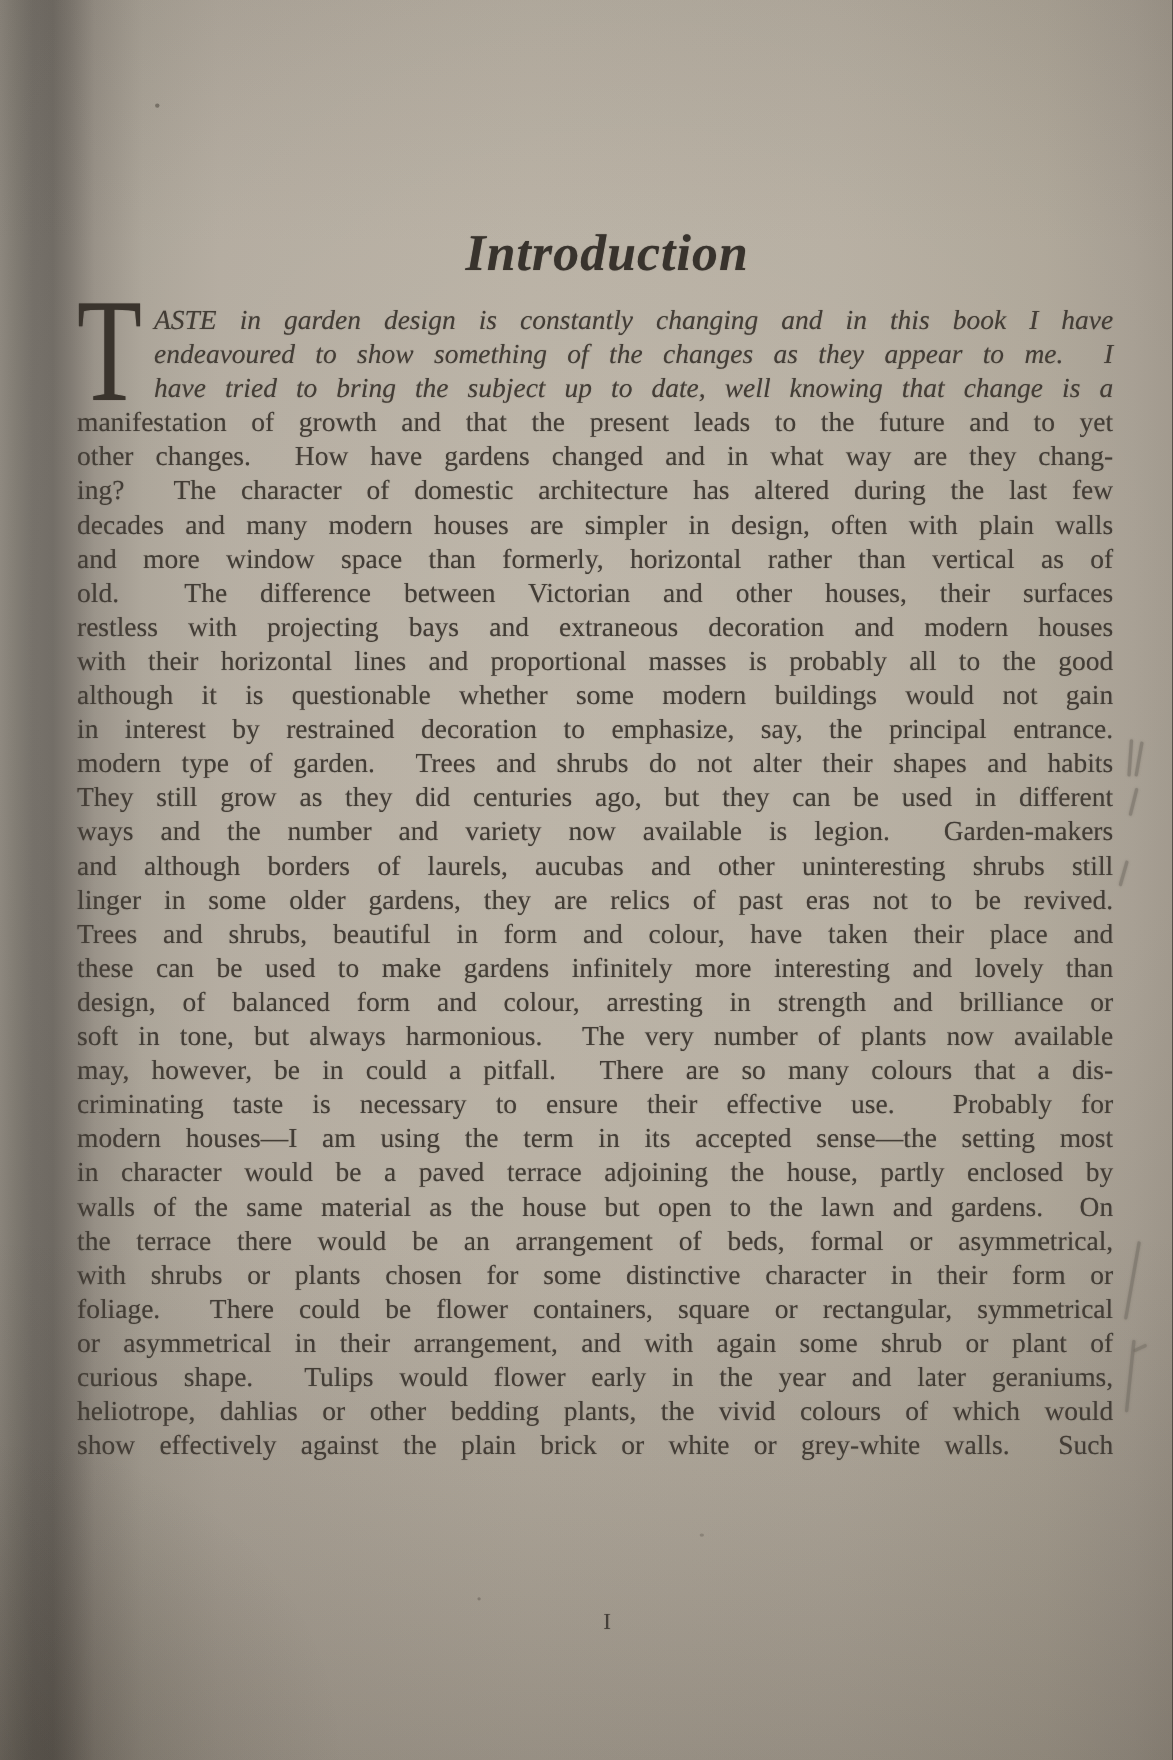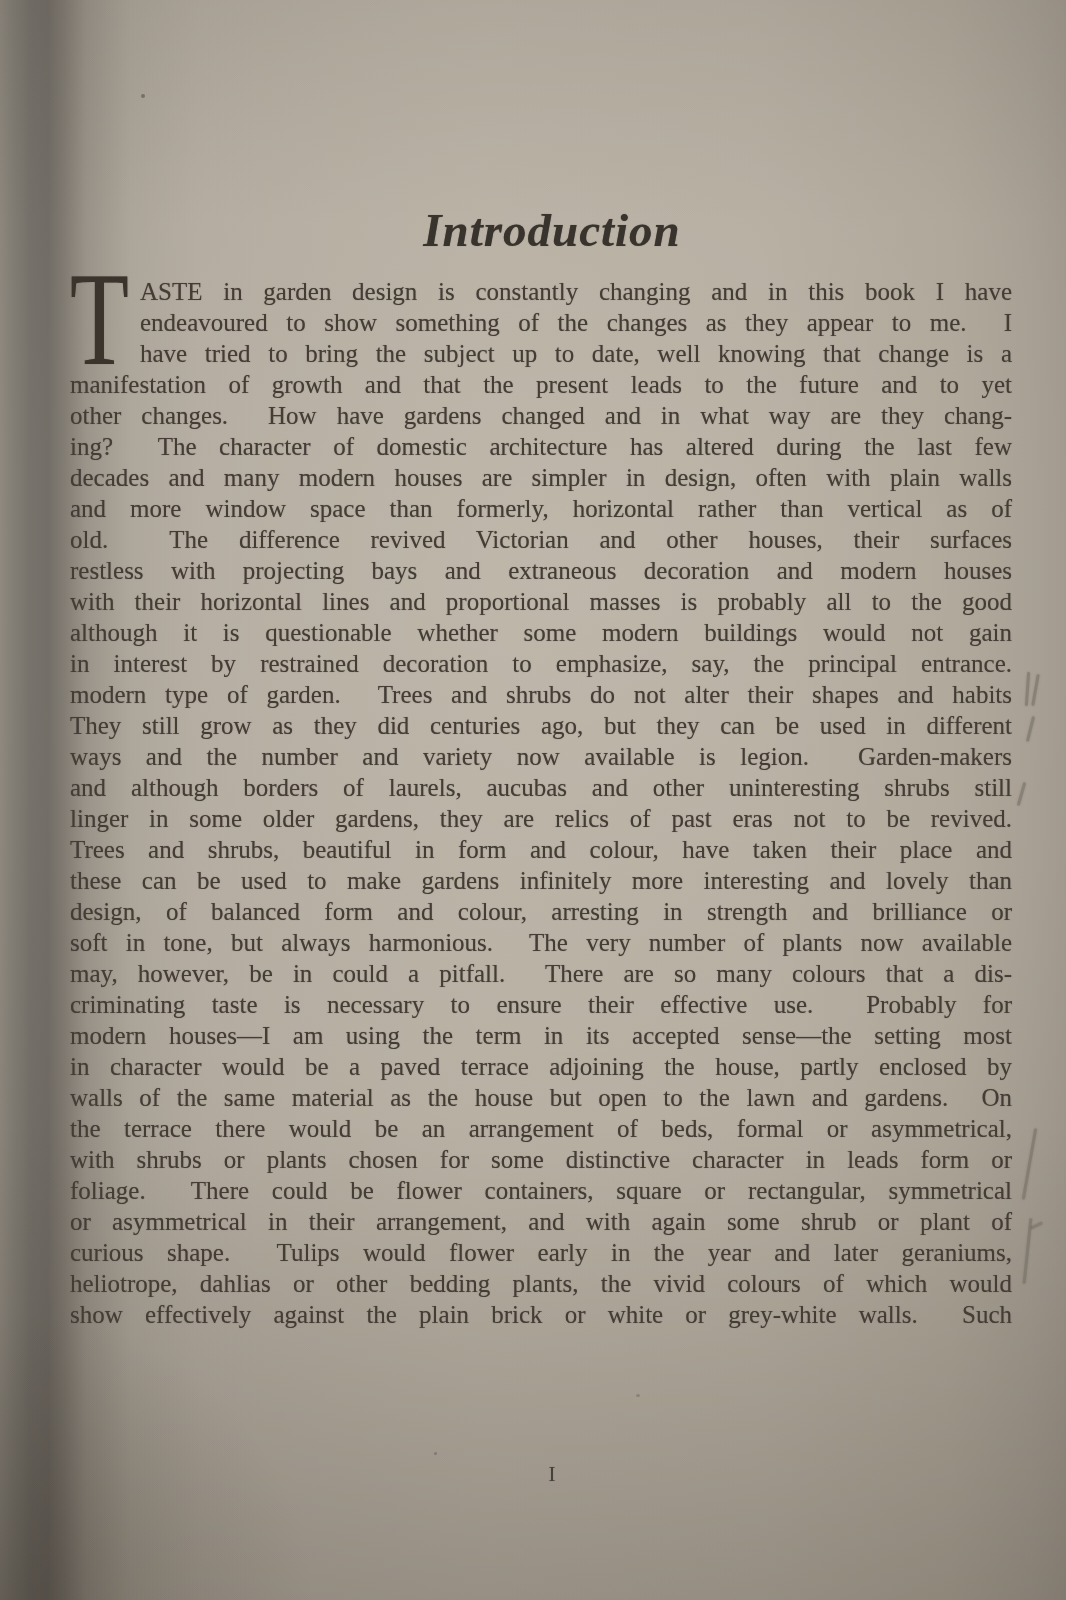--- a/index.html
+++ b/index.html
@@ -44,21 +44,21 @@
   .line {
     height: 31px;
     line-height: 31px;
     font-size: 25px;
     color: #433d36;
     white-space: pre-wrap;
     text-align: justify;
     text-align-last: justify;
     text-shadow: 0 0 1px rgba(67,61,54,0.5);
   }
-  .lines-dropcap .line { padding-left: 70px; }
+  .lines-dropcap .line { padding-left: 70px; font-style: italic; }
   .line-para-indent { padding-left: 58px; }
 
   .drop-cap {
     position: absolute;
     left: 70px;
     top: 252px;
     font-size: 134px;
     line-height: 1;
     color: #3a342d;
     transform: scaleX(0.72);
@@ -122,21 +122,21 @@
         <div class="line">ASTE in garden design is constantly changing and in this book I have</div>
         <div class="line">endeavoured to show something of the changes as they appear to me.  I</div>
         <div class="line">have tried to bring the subject up to date, well knowing that change is a</div>
       </div>
     <div class="lines">
         <div class="line">manifestation of growth and that the present leads to the future and to yet</div>
         <div class="line">other changes.  How have gardens changed and in what way are they chang-</div>
         <div class="line">ing?  The character of domestic architecture has altered during the last few</div>
         <div class="line">decades and many modern houses are simpler in design, often with plain walls</div>
         <div class="line">and more window space than formerly, horizontal rather than vertical as of</div>
-        <div class="line">old.  The difference revived Victorian and other houses, their surfaces</div>
+        <div class="line">old.  The difference between Victorian and other houses, their surfaces</div>
         <div class="line">restless with projecting bays and extraneous decoration and modern houses</div>
         <div class="line">with their horizontal lines and proportional masses is probably all to the good</div>
         <div class="line">although it is questionable whether some modern buildings would not gain</div>
         <div class="line">in interest by restrained decoration to emphasize, say, the principal entrance.</div>
       </div>
     <div class="lines">
         <div class="line">modern type of garden.  Trees and shrubs do not alter their shapes and habits</div>
         <div class="line">They still grow as they did centuries ago, but they can be used in different</div>
         <div class="line">ways and the number and variety now available is legion.  Garden-makers</div>
         <div class="line">and although borders of laurels, aucubas and other uninteresting shrubs still</div>
@@ -144,21 +144,21 @@
         <div class="line">Trees and shrubs, beautiful in form and colour, have taken their place and</div>
         <div class="line">these can be used to make gardens infinitely more interesting and lovely than</div>
         <div class="line">design, of balanced form and colour, arresting in strength and brilliance or</div>
         <div class="line">soft in tone, but always harmonious.  The very number of plants now available</div>
         <div class="line">may, however, be in could a pitfall.  There are so many colours that a dis-</div>
         <div class="line">criminating taste is necessary to ensure their effective use.  Probably for</div>
         <div class="line">modern houses—I am using the term in its accepted sense—the setting most</div>
         <div class="line">in character would be a paved terrace adjoining the house, partly enclosed by</div>
         <div class="line">walls of the same material as the house but open to the lawn and gardens.  On</div>
         <div class="line">the terrace there would be an arrangement of beds, formal or asymmetrical,</div>
-        <div class="line">with shrubs or plants chosen for some distinctive character in leads form or</div>
+        <div class="line">with shrubs or plants chosen for some distinctive character in their form or</div>
         <div class="line">foliage.  There could be flower containers, square or rectangular, symmetrical</div>
         <div class="line">or asymmetrical in their arrangement, and with again some shrub or plant of</div>
         <div class="line">curious shape.  Tulips would flower early in the year and later geraniums,</div>
         <div class="line">heliotrope, dahlias or other bedding plants, the vivid colours of which would</div>
         <div class="line">show effectively against the plain brick or white or grey-white walls.  Such</div>
       </div>
   </div>
 
   <div class="page-number">I</div>
 

